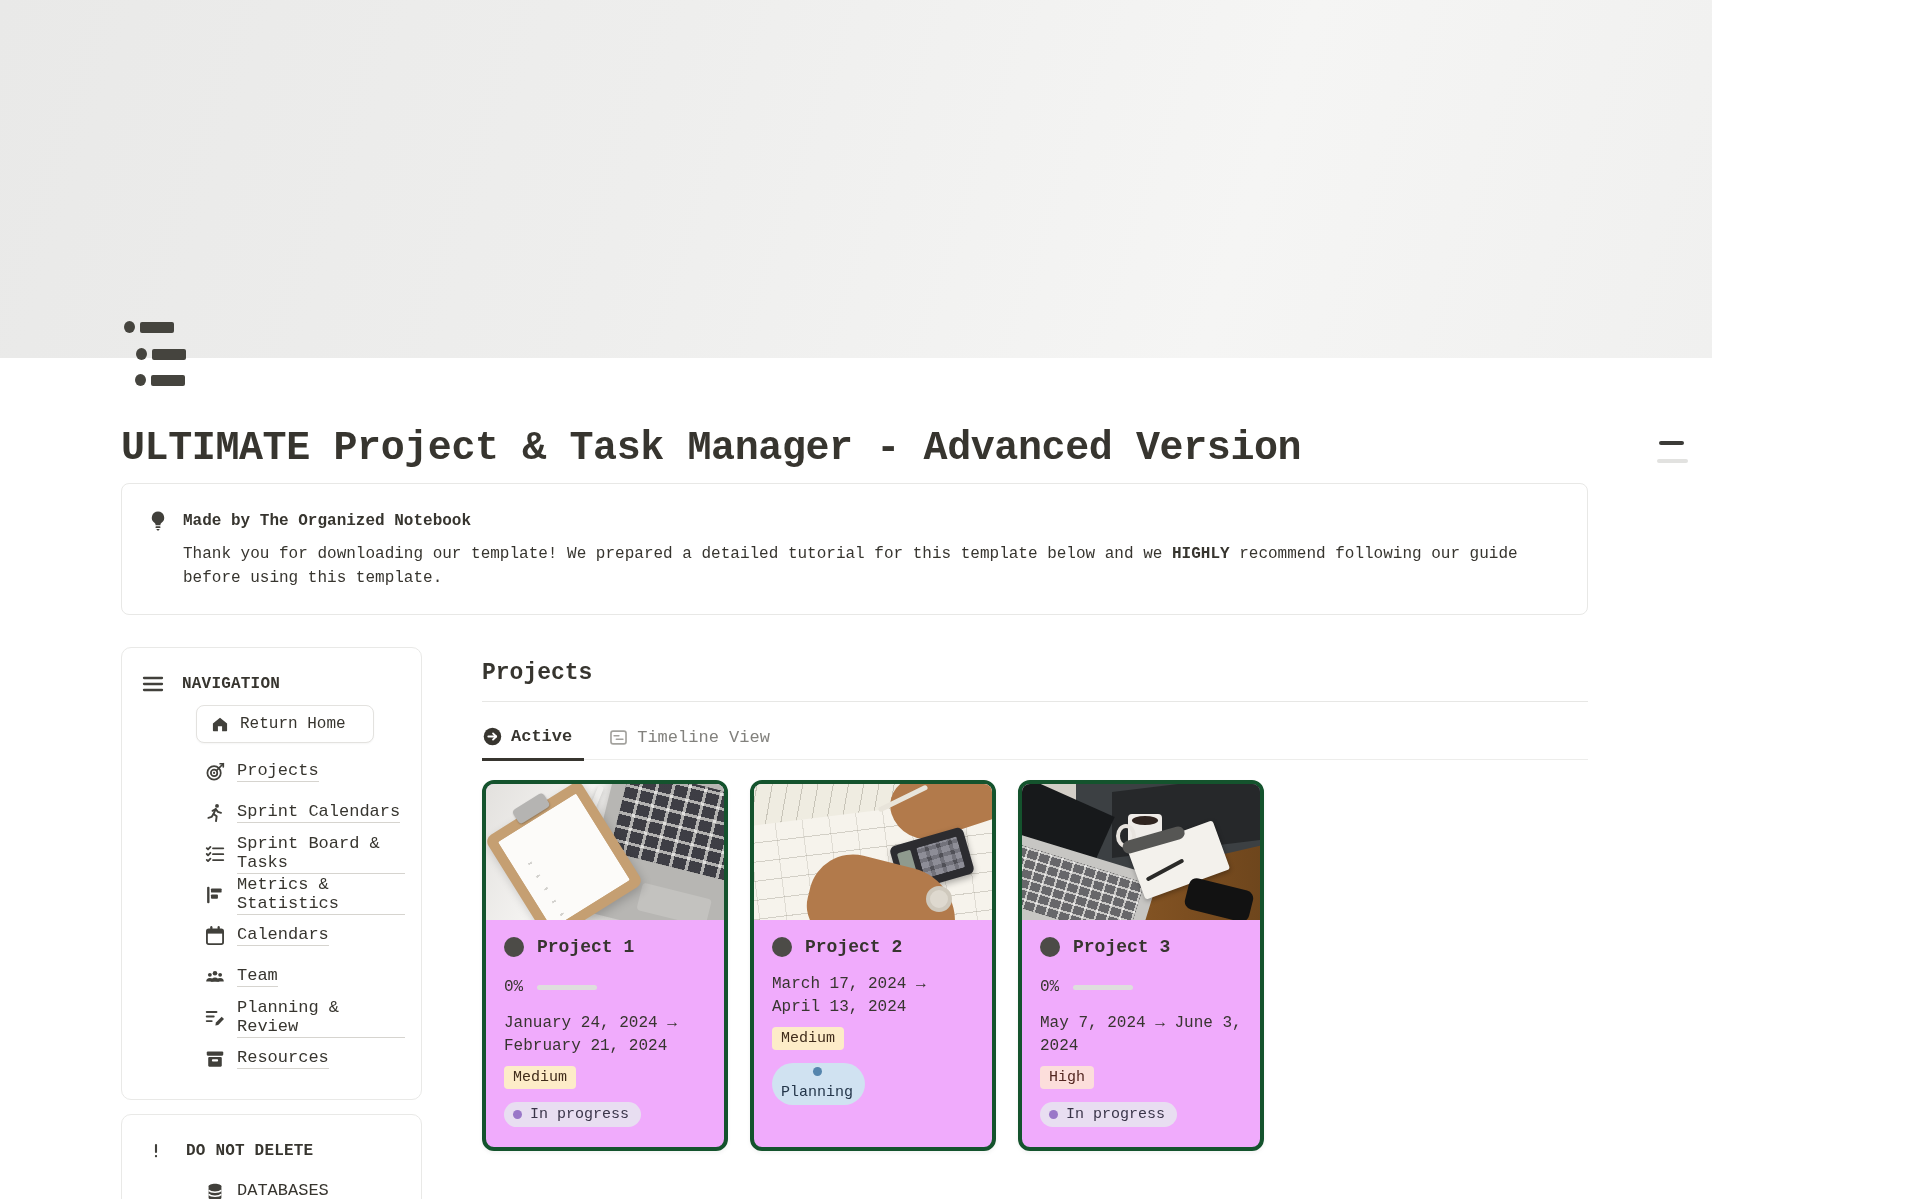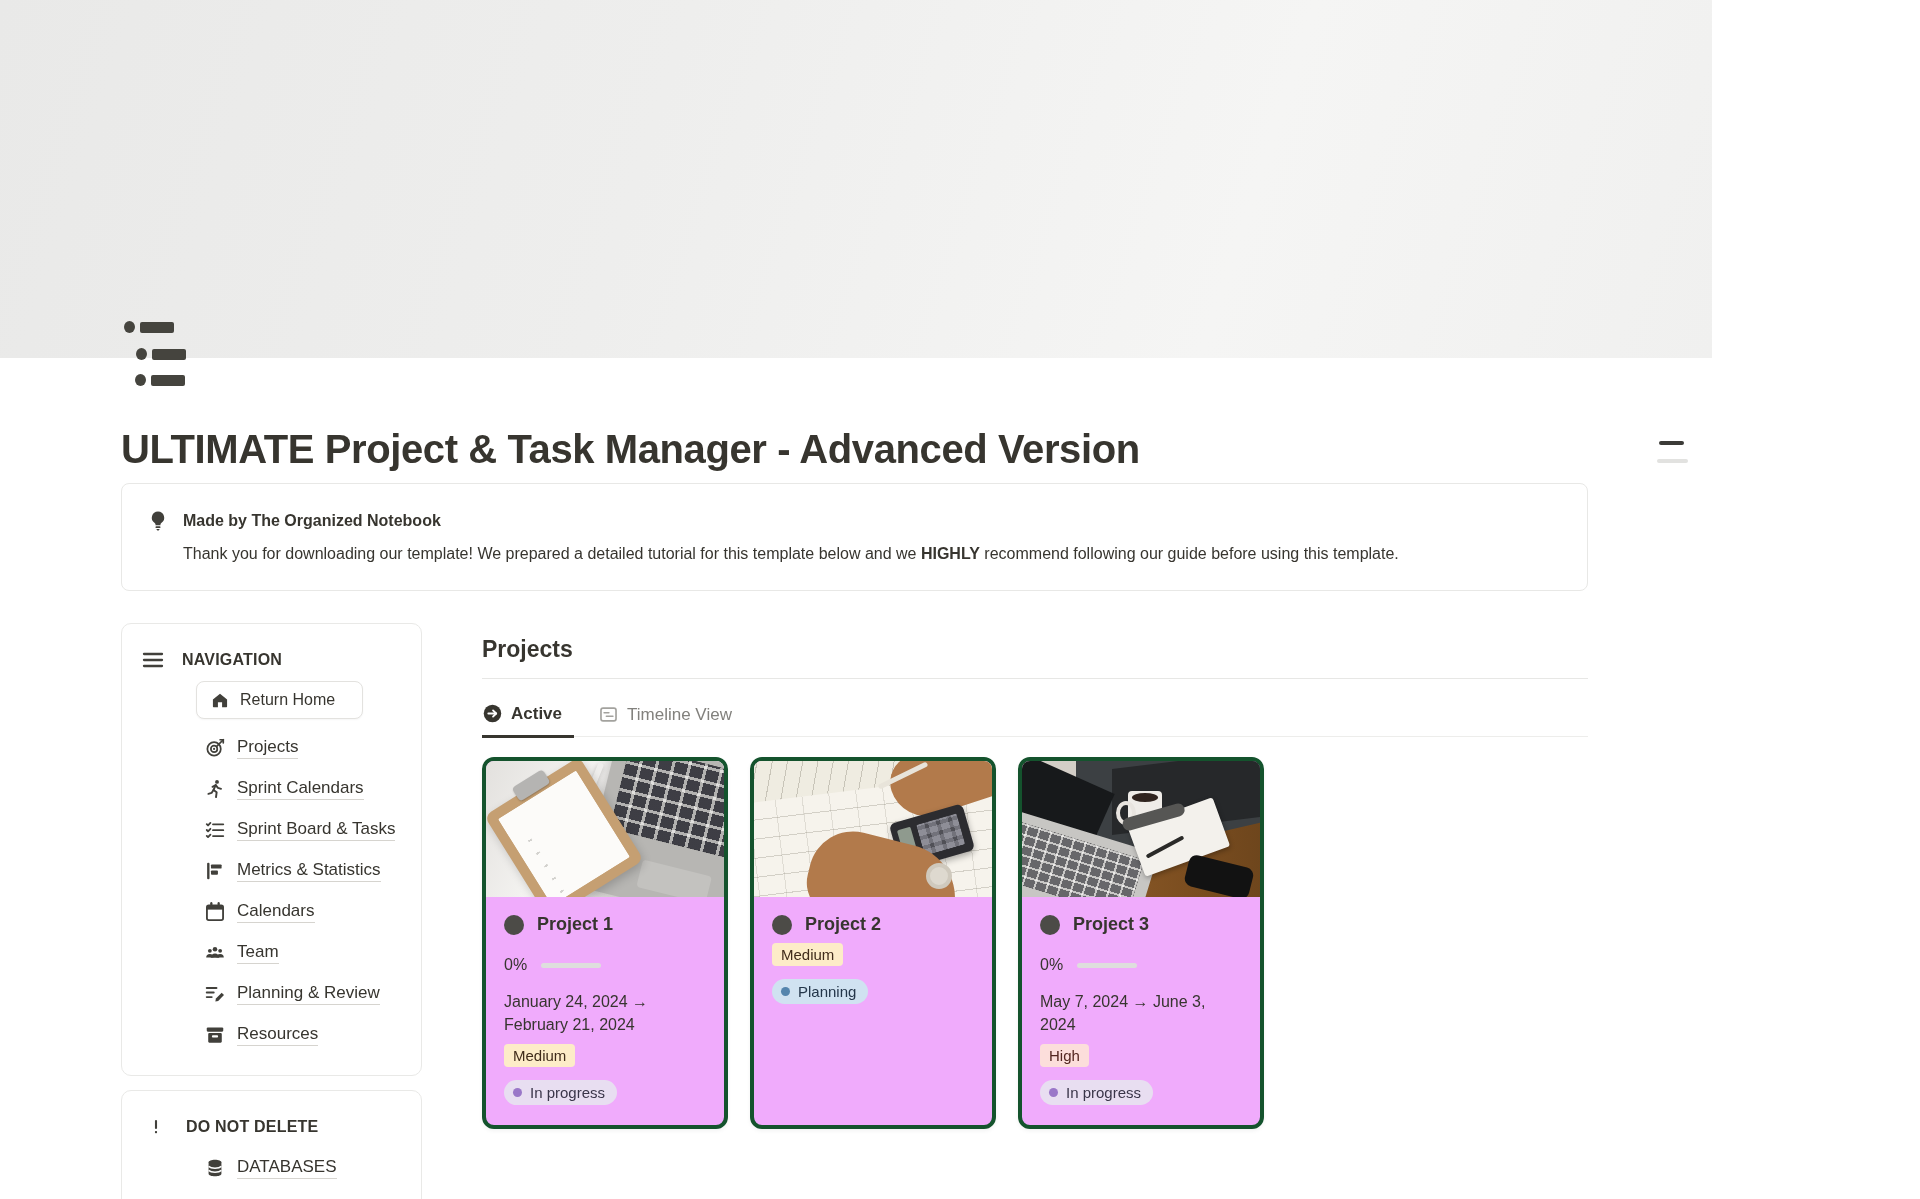--- a/index.html
+++ b/index.html
@@ -1,18 +1,18 @@
 <!DOCTYPE html>
 <html><head>
 <meta charset="utf-8">
 <style>
   * { margin:0; padding:0; box-sizing:border-box; }
   html,body { width:1920px; height:1199px; overflow:hidden; background:#fff;
     font-family:"Liberation Sans", sans-serif; color:#37352f; }
-  #app { position:relative; width:1712px; height:1199px; }
+  #app { position:relative; width:1712px; height:1199px;font-family:Liberation Mono, monospace; }
 
   
   .cover { height:358px; width:100%;
     background:linear-gradient(108deg,#e9e9e8 0%,#eeeeed 38%,#f5f5f4 72%,#f0f0ef 100%); }
 
   
   .page-icon { position:absolute; left:124px; top:316px; width:70px; height:74px; cursor:pointer; }
   .pi-row { position:absolute; display:flex; align-items:center; gap:5px; }
   .pi-dot { width:11px; height:12px; background:#45443e; border-radius:50%; }
   .pi-bar { width:34px; height:11px; background:#45443e; border-radius:2px; }
@@ -83,21 +83,21 @@
   .dates { margin-top:16px; font-size:16px; line-height:1.45; }
   .badge { display:inline-block; margin-top:8px; font-size:15px; padding:3px 9px;
     border-radius:4px; }
   .badge.yellow { background:#fdecc8; color:#402c1b; }
   .badge.red    { background:#fcdedb; color:#532621; }
   .pill { display:flex; align-items:center; gap:8px; width:max-content; margin-top:13px;
     font-size:15px; padding:4px 12px 4px 9px; border-radius:999px; color:#3a3549; }
   .pill .dot { width:9px; height:9px; border-radius:50%; }
   .pill.purple { background:#e8def1; }
   .pill.purple .dot { background:#9a77c8; }
-  .pill.blue { background:#d0e2f1; color:#24364a; }
+  .pill.blue { background:#d0e2f1; color:#24364a;flex-direction:column; }
   .pill.blue .dot { background:#5585ad; }
 
   
   .img1 { background:linear-gradient(115deg,#e3e1de 0%,#f4f3f1 35%,#dddbd8 70%,#eceae7 100%); }
   .clipboard { position:absolute; left:22px; top:16px; width:112px; height:122px;
     background:#c59f72; border-radius:8px; transform:rotate(-32deg);
     box-shadow:0 4px 10px rgba(0,0,0,.18); }
   .clipboard .paper { position:absolute; inset:10px; background:#fcfbf9; border-radius:2px;
     background-image:repeating-linear-gradient(0deg, transparent 0 13px, rgba(90,88,80,.25) 13px 15px);
     background-size:4px 100%; background-repeat:no-repeat; background-position:14px 22px; }
@@ -416,20 +416,21 @@
                 <div class="pen2"></div>
               <div class="calc"></div>
               <div class="hand-bottom"></div>
                 <div class="watch"></div>
             </div>
             <div class="card-body">
               <div class="card-title">
                   <span class="circ"></span>
                   <span>Project 2</span>
                 </div>
+              <div class="dates">March 17, 2024 → April 13, 2024</div>
               <div><span class="badge yellow">Medium</span></div>
               <div class="pill blue">
                   <span class="dot"></span>
                   <span>Planning</span>
                 </div>
             </div>
           </div>
 
           <div class="card">
             <div class="card-img img3">

